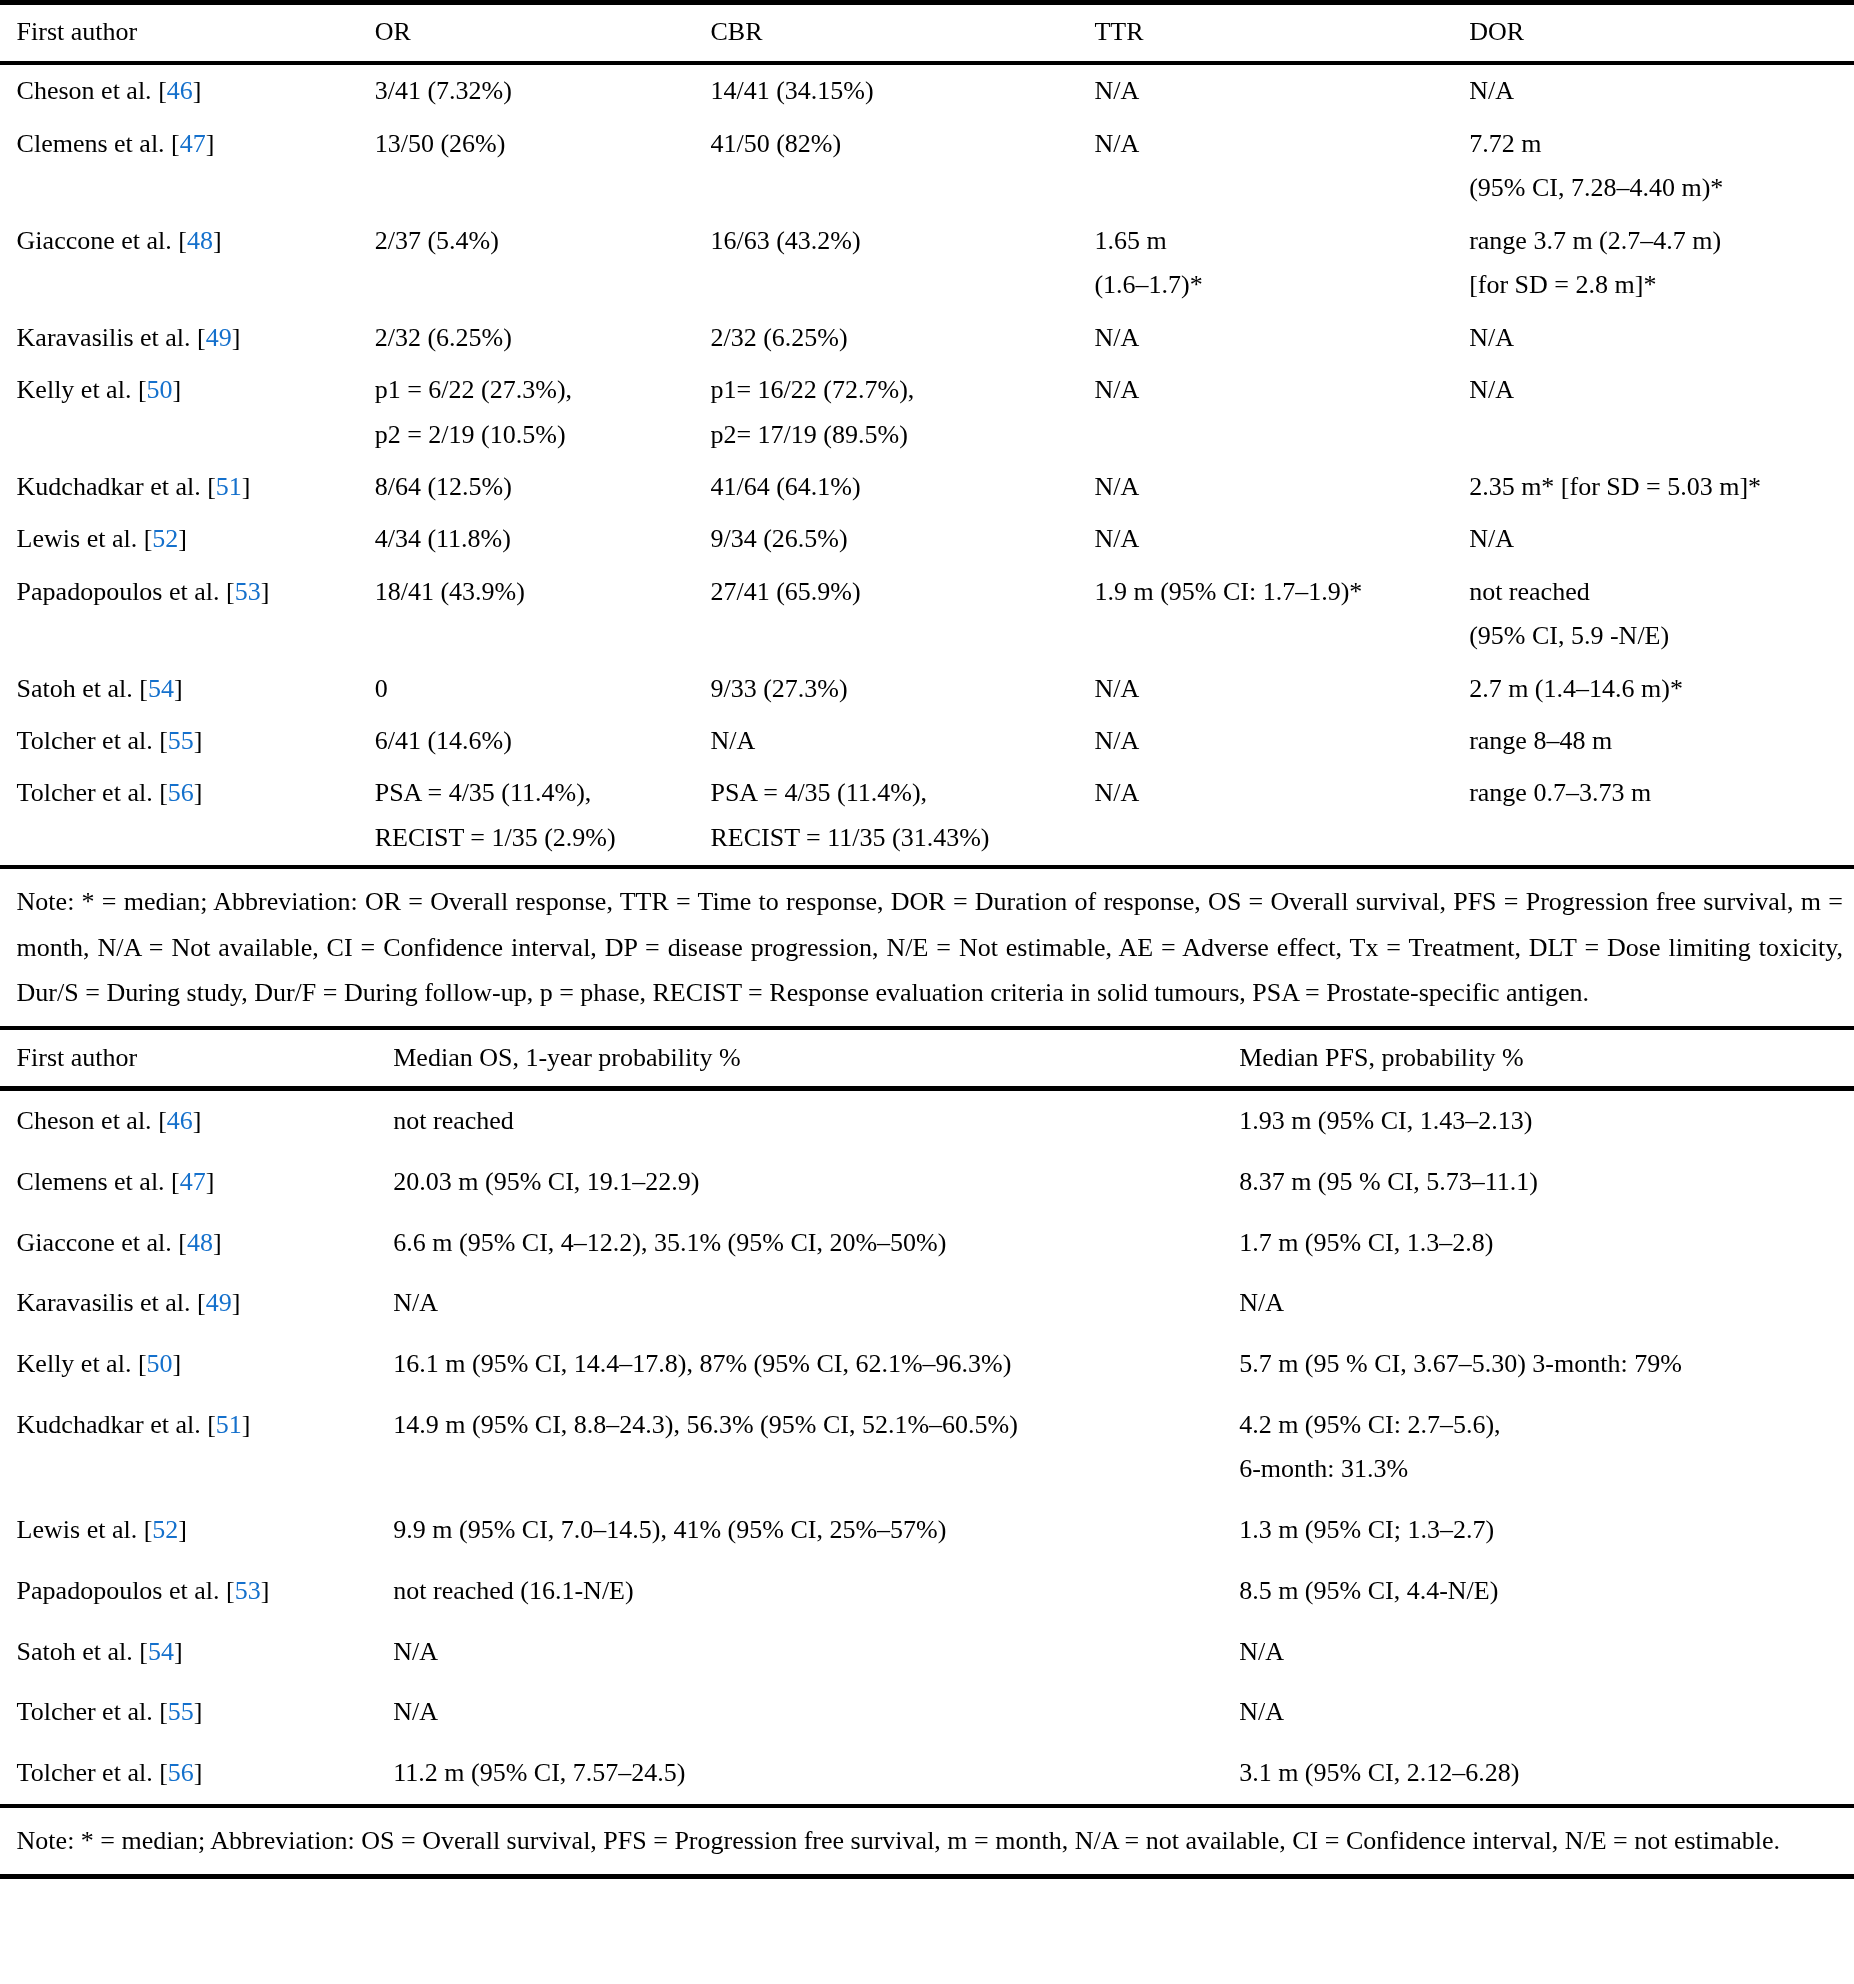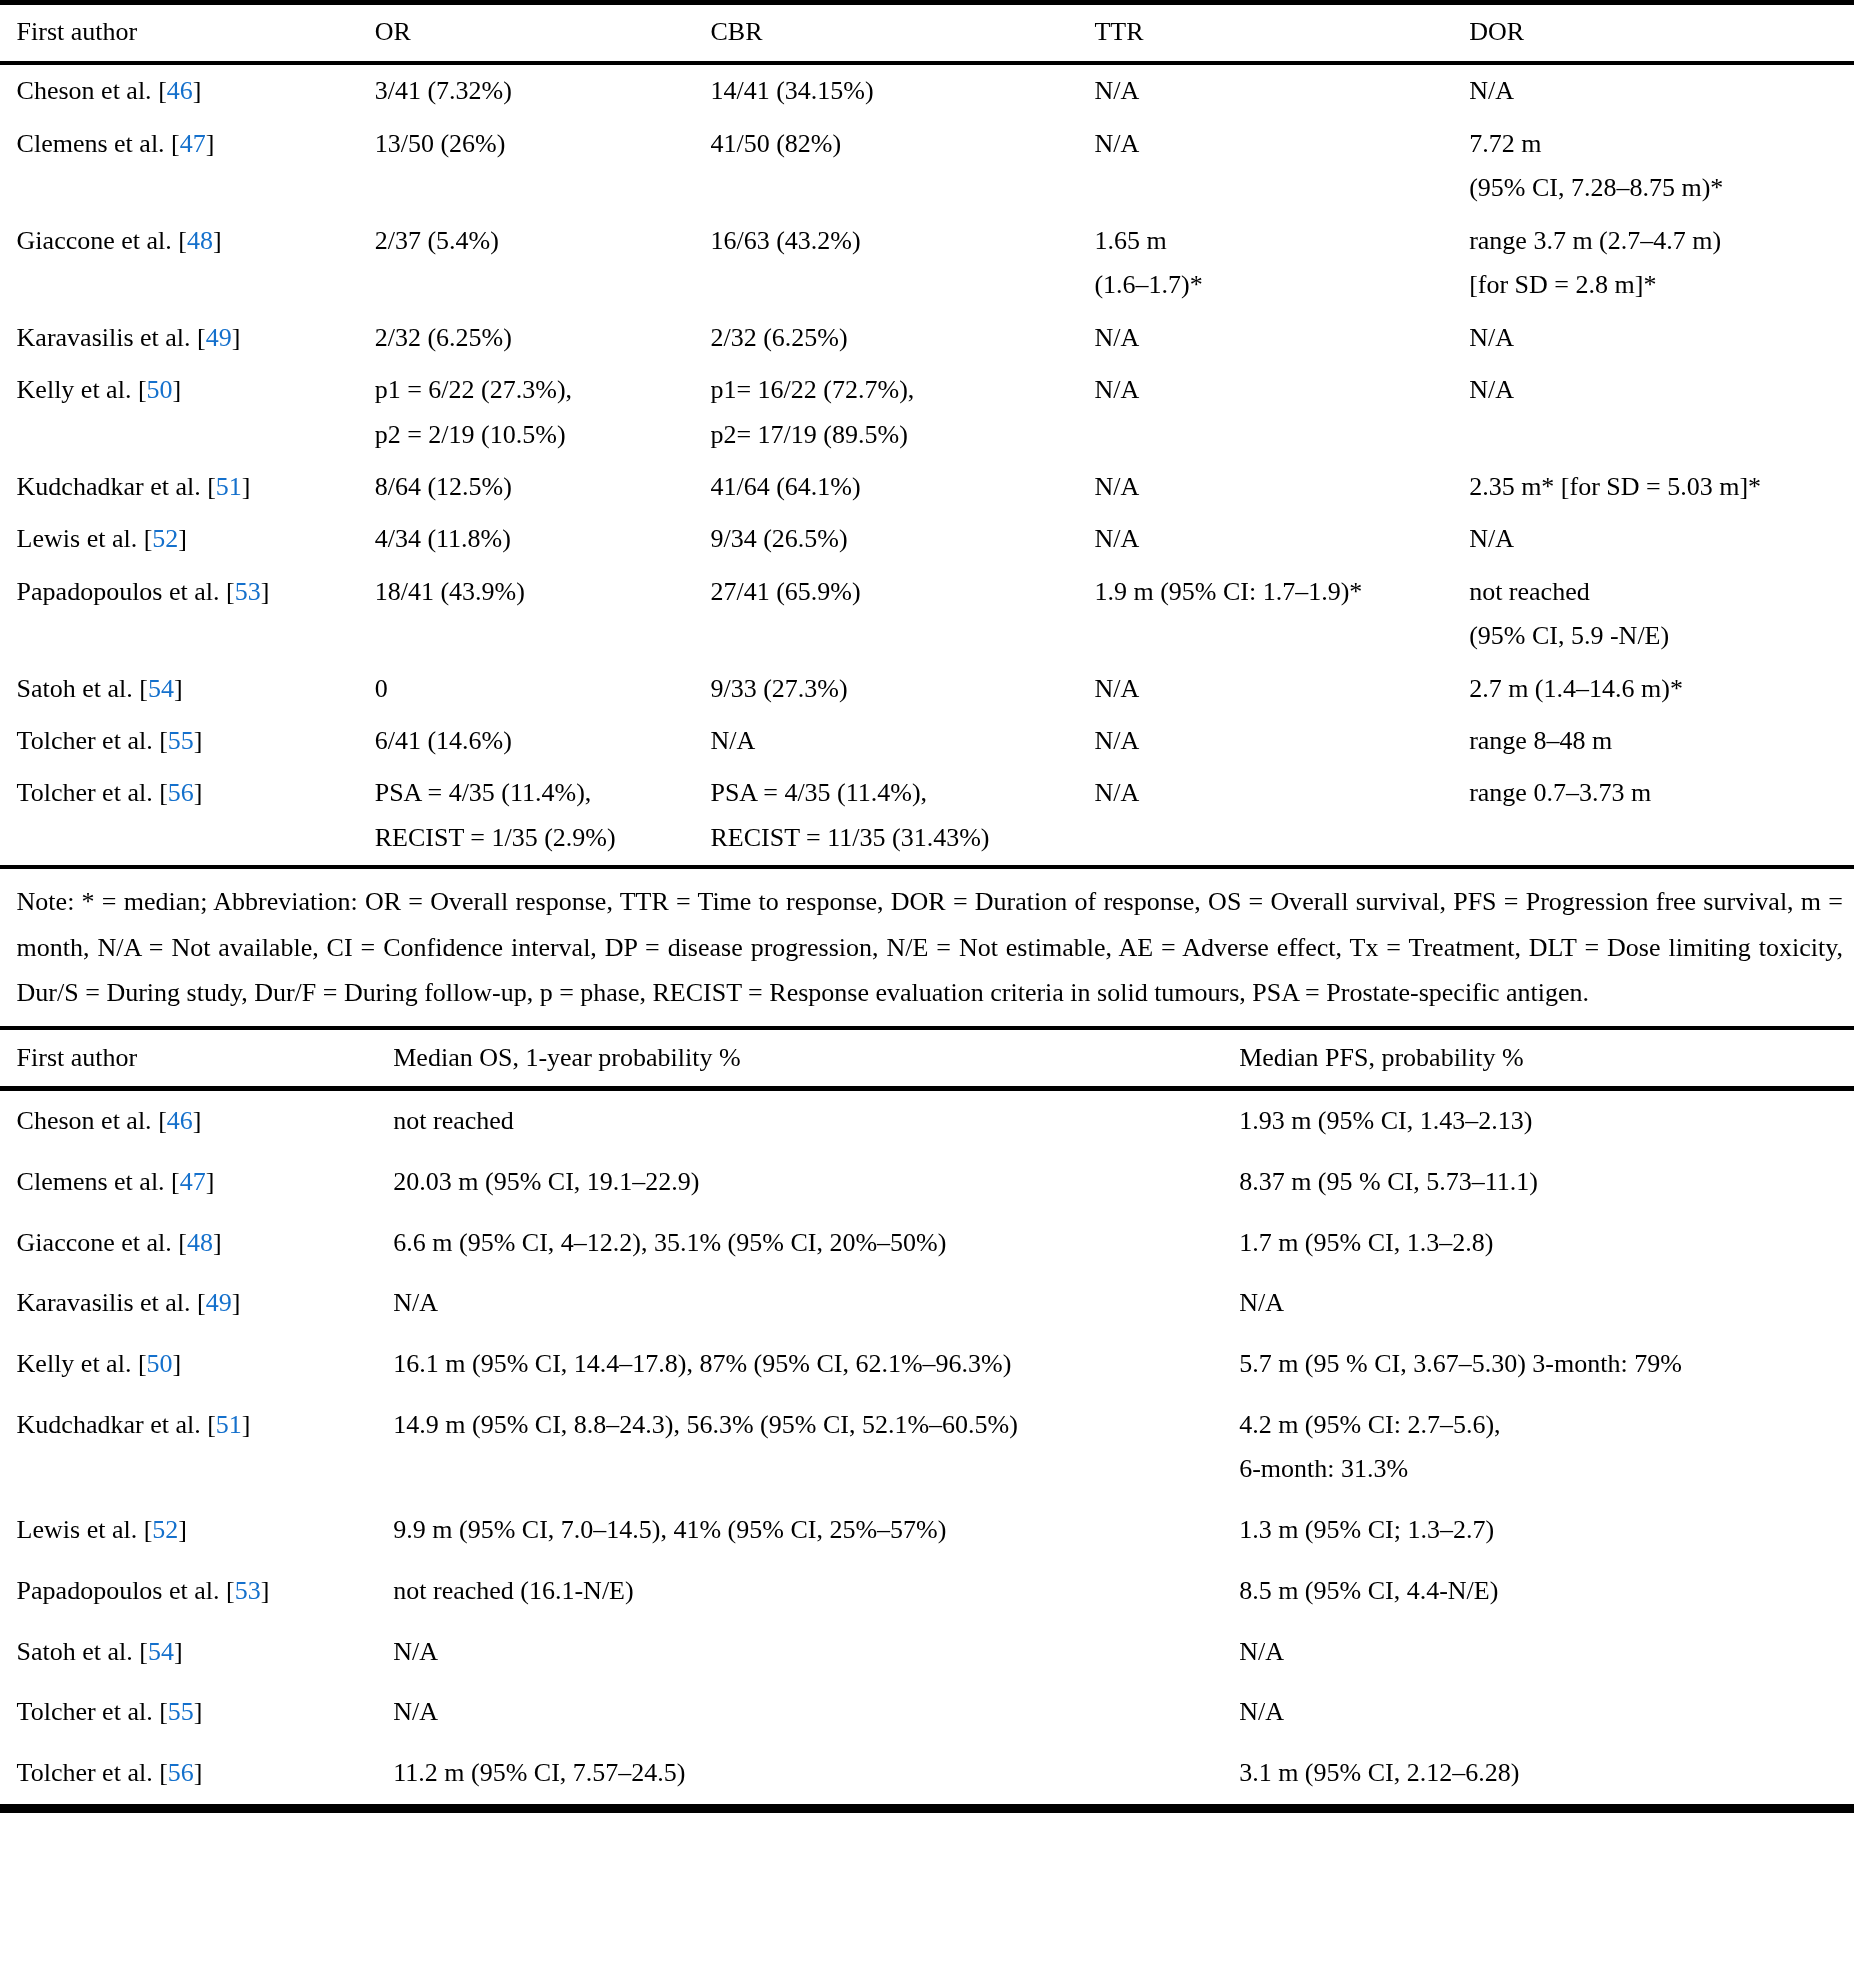--- a/index.html
+++ b/index.html
@@ -99,21 +99,21 @@
     <td>14/41 (34.15%)</td>
     <td>N/A</td>
     <td>N/A</td>
   </tr>
         <tr>
     <td class="first"><span>Clemens et al. </span><span>[</span><span class="ref">47</span><span>]</span></td>
     <td>13/50 (26%)</td>
     <td>41/50 (82%)</td>
     <td>N/A</td>
     <td>7.72 m
-(95% CI, 7.28–8.75 m)*</td>
+(95% CI, 7.28–4.40 m)*</td>
   </tr>
         <tr>
     <td class="first"><span>Giaccone et al. </span><span>[</span><span class="ref">48</span><span>]</span></td>
     <td>2/37 (5.4%)</td>
     <td>16/63 (43.2%)</td>
     <td>1.65 m
 (1.6–1.7)*</td>
     <td>range 3.7 m (2.7–4.7 m)
 [for SD = 2.8 m]*</td>
   </tr>
@@ -265,17 +265,18 @@
         <tr>
     <td class="first"><span>Tolcher et al. </span><span>[</span><span class="ref">56</span><span>]</span></td>
     <td>11.2 m (95% CI, 7.57–24.5)</td>
     <td>3.1 m (95% CI, 2.12–6.28)</td>
   </tr>
       </tbody>
   </table>
 
   <div class="rule"></div>
 
+  <div class="note">Note: * = median; Abbreviation: OS = Overall survival, PFS = Progression free survival, m = month, N/A = not available, CI = Confidence interval, N/E = not estimable.</div>
 
   <div class="rule"></div>
 
 </div>
 
 
 </body></html>

